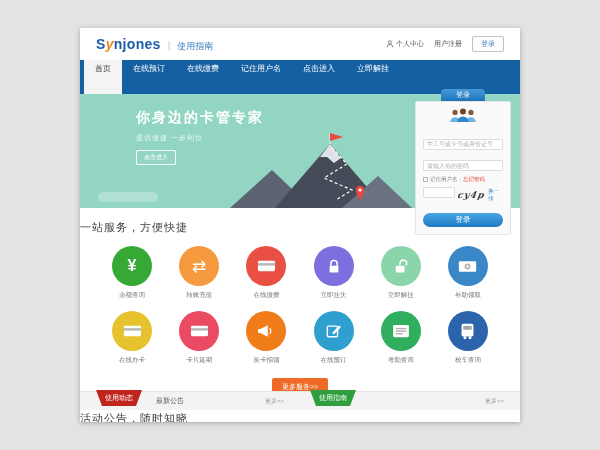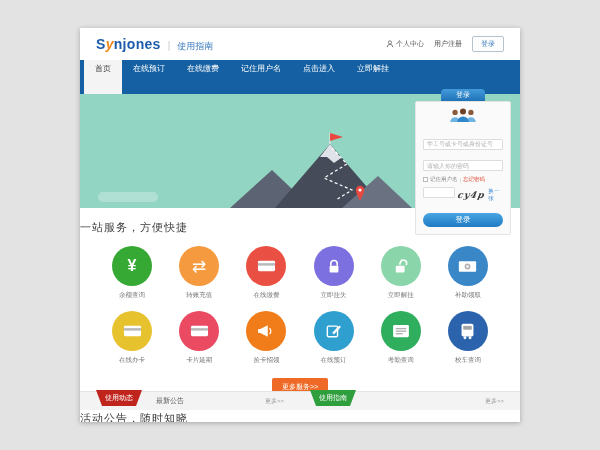--- a/index.html
+++ b/index.html
@@ -173,20 +173,25 @@
       <polygon points="100,25 110,12 121,26 114,31 107,25" fill="#dfe3e9"></polygon>
       <polygon points="122,76 158,44 192,76" fill="#6a7180"></polygon>
       <line x1="110" y1="12" x2="110" y2="1" stroke="#e8e8e8" stroke-width="1.3"></line>
       <polygon points="110,1 123,5 110,9" fill="#e8483f"></polygon>
       <polyline points="112,16 127,32 104,46 132,58 116,68" fill="none" stroke="#ffffff" stroke-width="1.2" stroke-dasharray="3,2.5"></polyline>
       <circle cx="140" cy="58" r="4.2" fill="#e8483f"></circle>
       <polygon points="136,60 144,60 140,69" fill="#e8483f"></polygon>
       <circle cx="140" cy="58" r="1.6" fill="#ffffff"></circle>
     </svg>
 
+    <div class="hero-copy">
+      <div class="hero-title">你身边的卡管专家</div>
+      <div class="hero-sub">提供便捷 一步到位</div>
+      <button class="hero-cta">点击进入</button>
+    </div>
 
     <div class="login">
       <div class="login-tab">登录</div>
       <div class="login-body">
         <div class="login-people">
           <svg width="32" height="15" viewBox="0 0 34 17">
             <circle cx="8" cy="5" r="3" fill="#8a5a3b"></circle>
               <path d="M2.5 16 a5.5 5.5 0 0 1 11 0 Z" fill="#6fb3e3"></path>
             <circle cx="26" cy="5" r="3" fill="#8a5a3b"></circle>
               <path d="M20.5 16 a5.5 5.5 0 0 1 11 0 Z" fill="#6fb3e3"></path>

